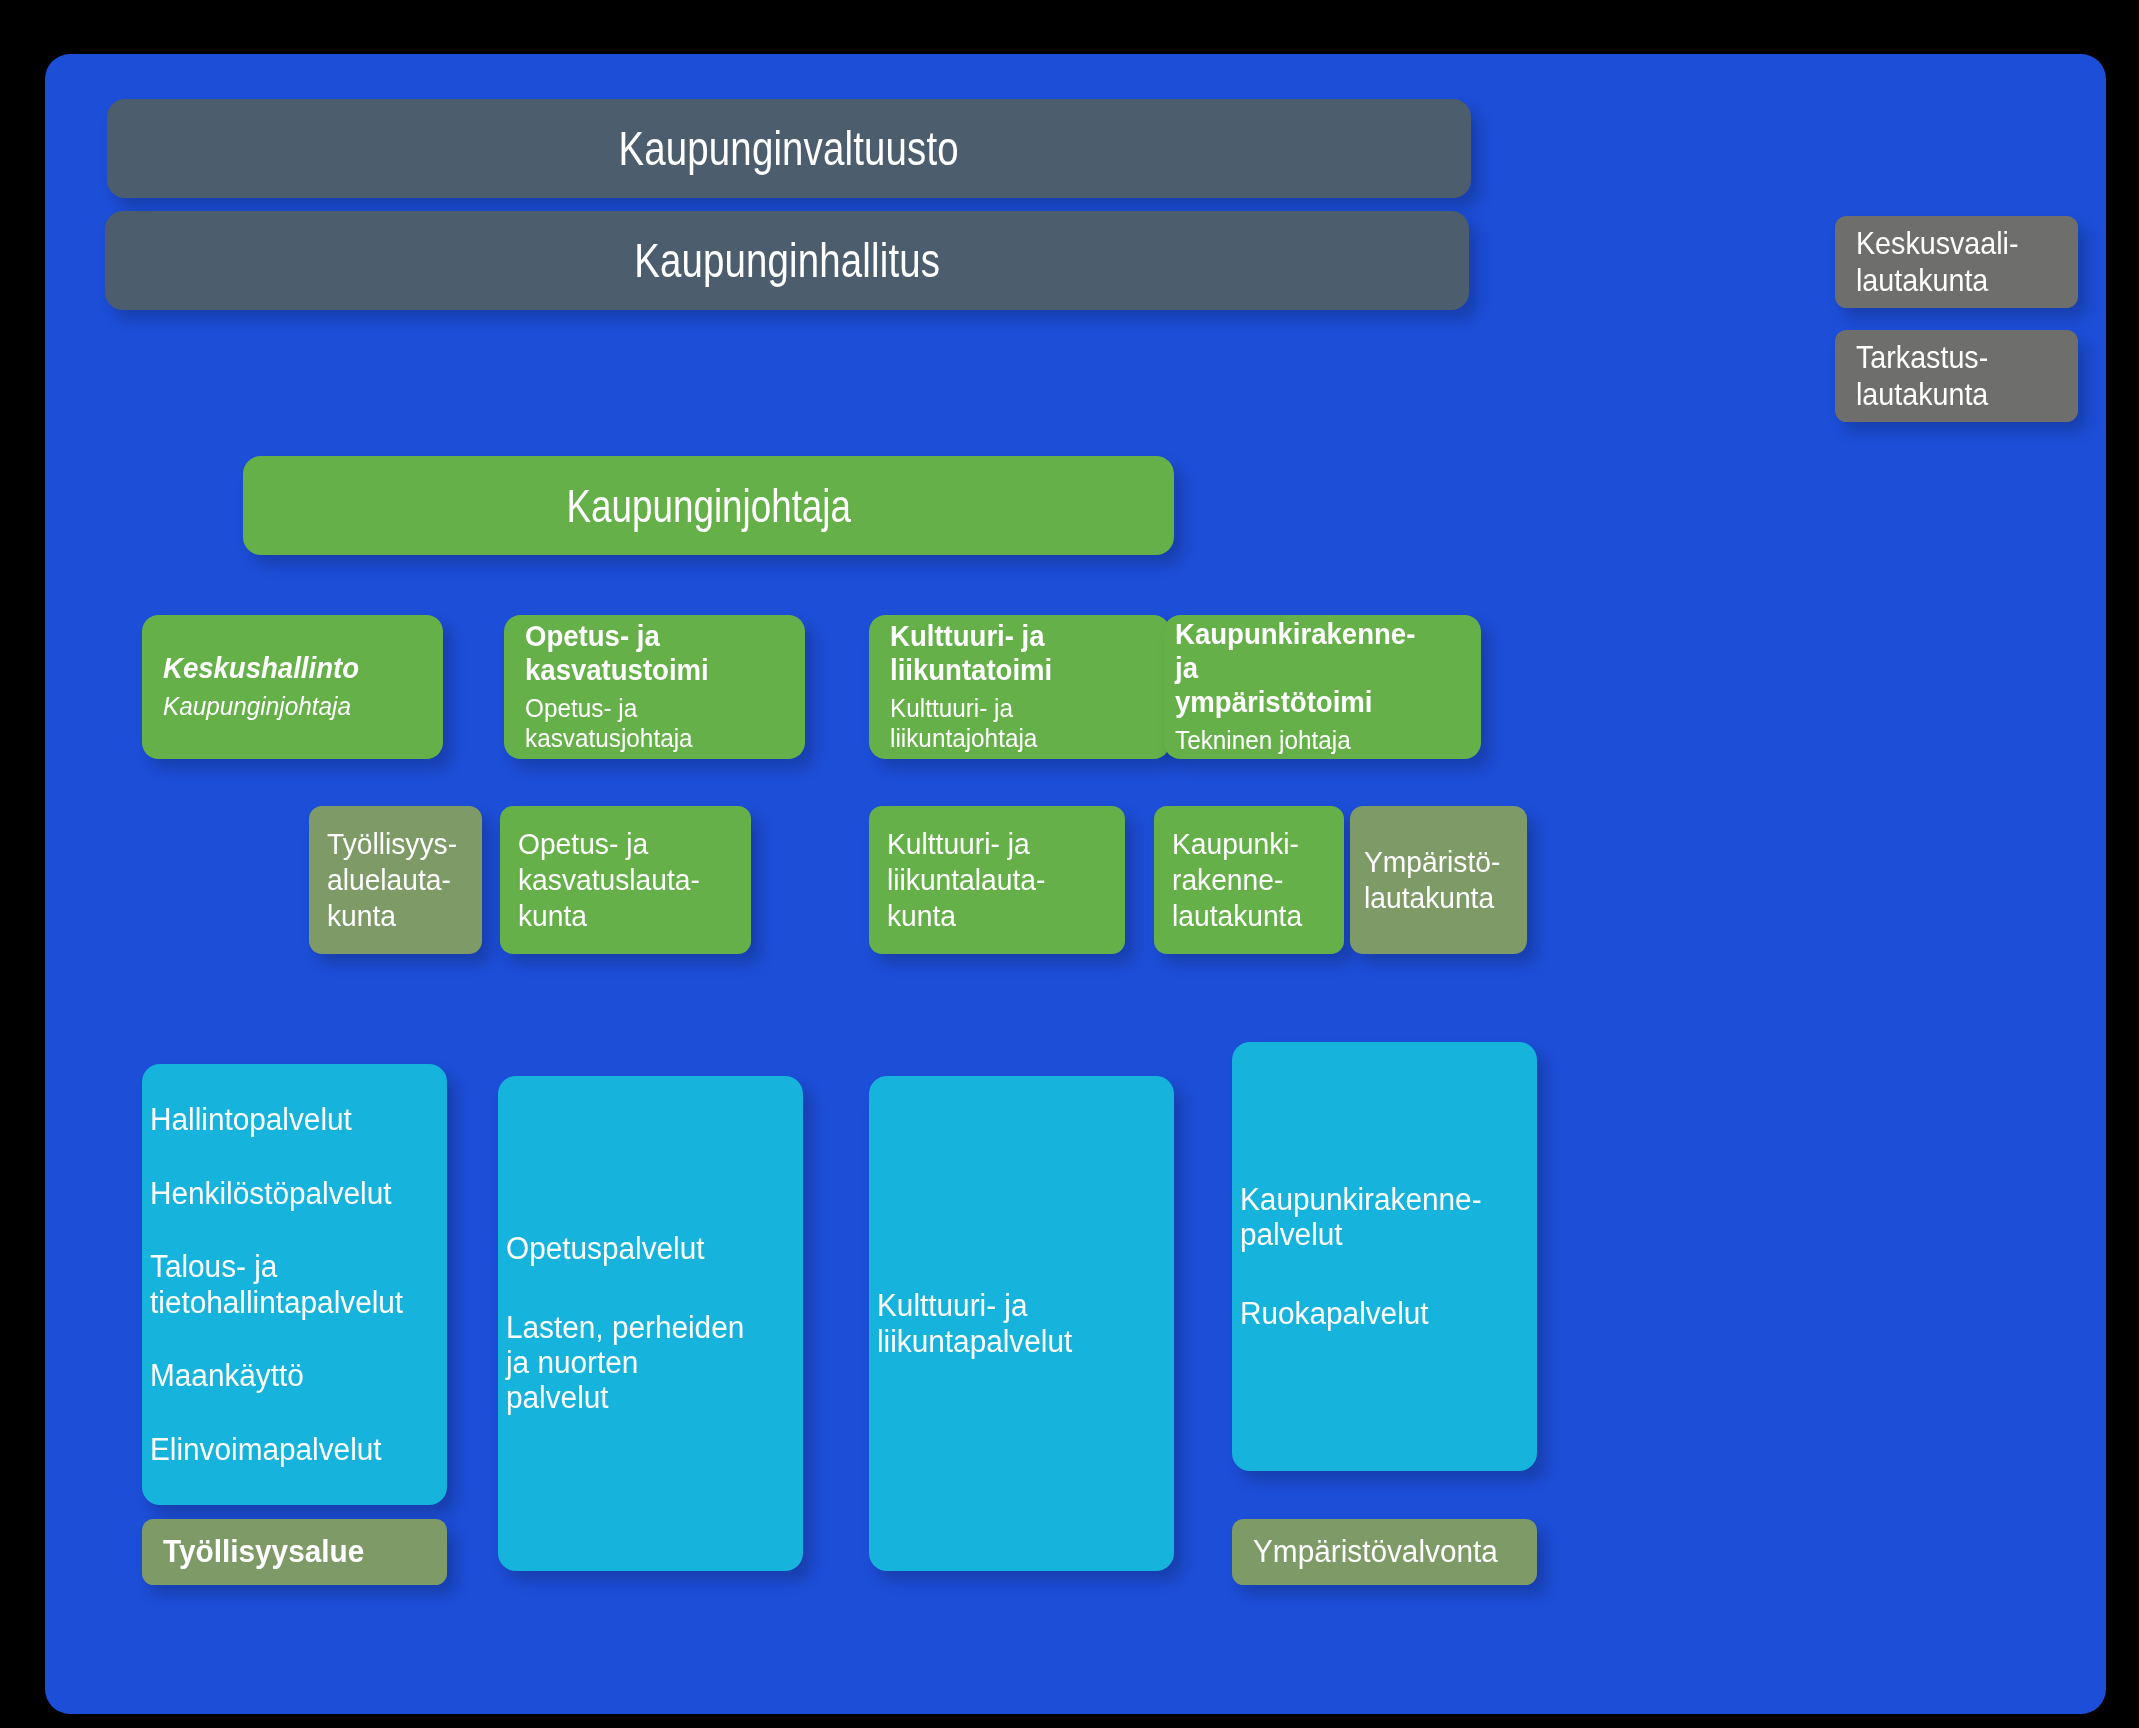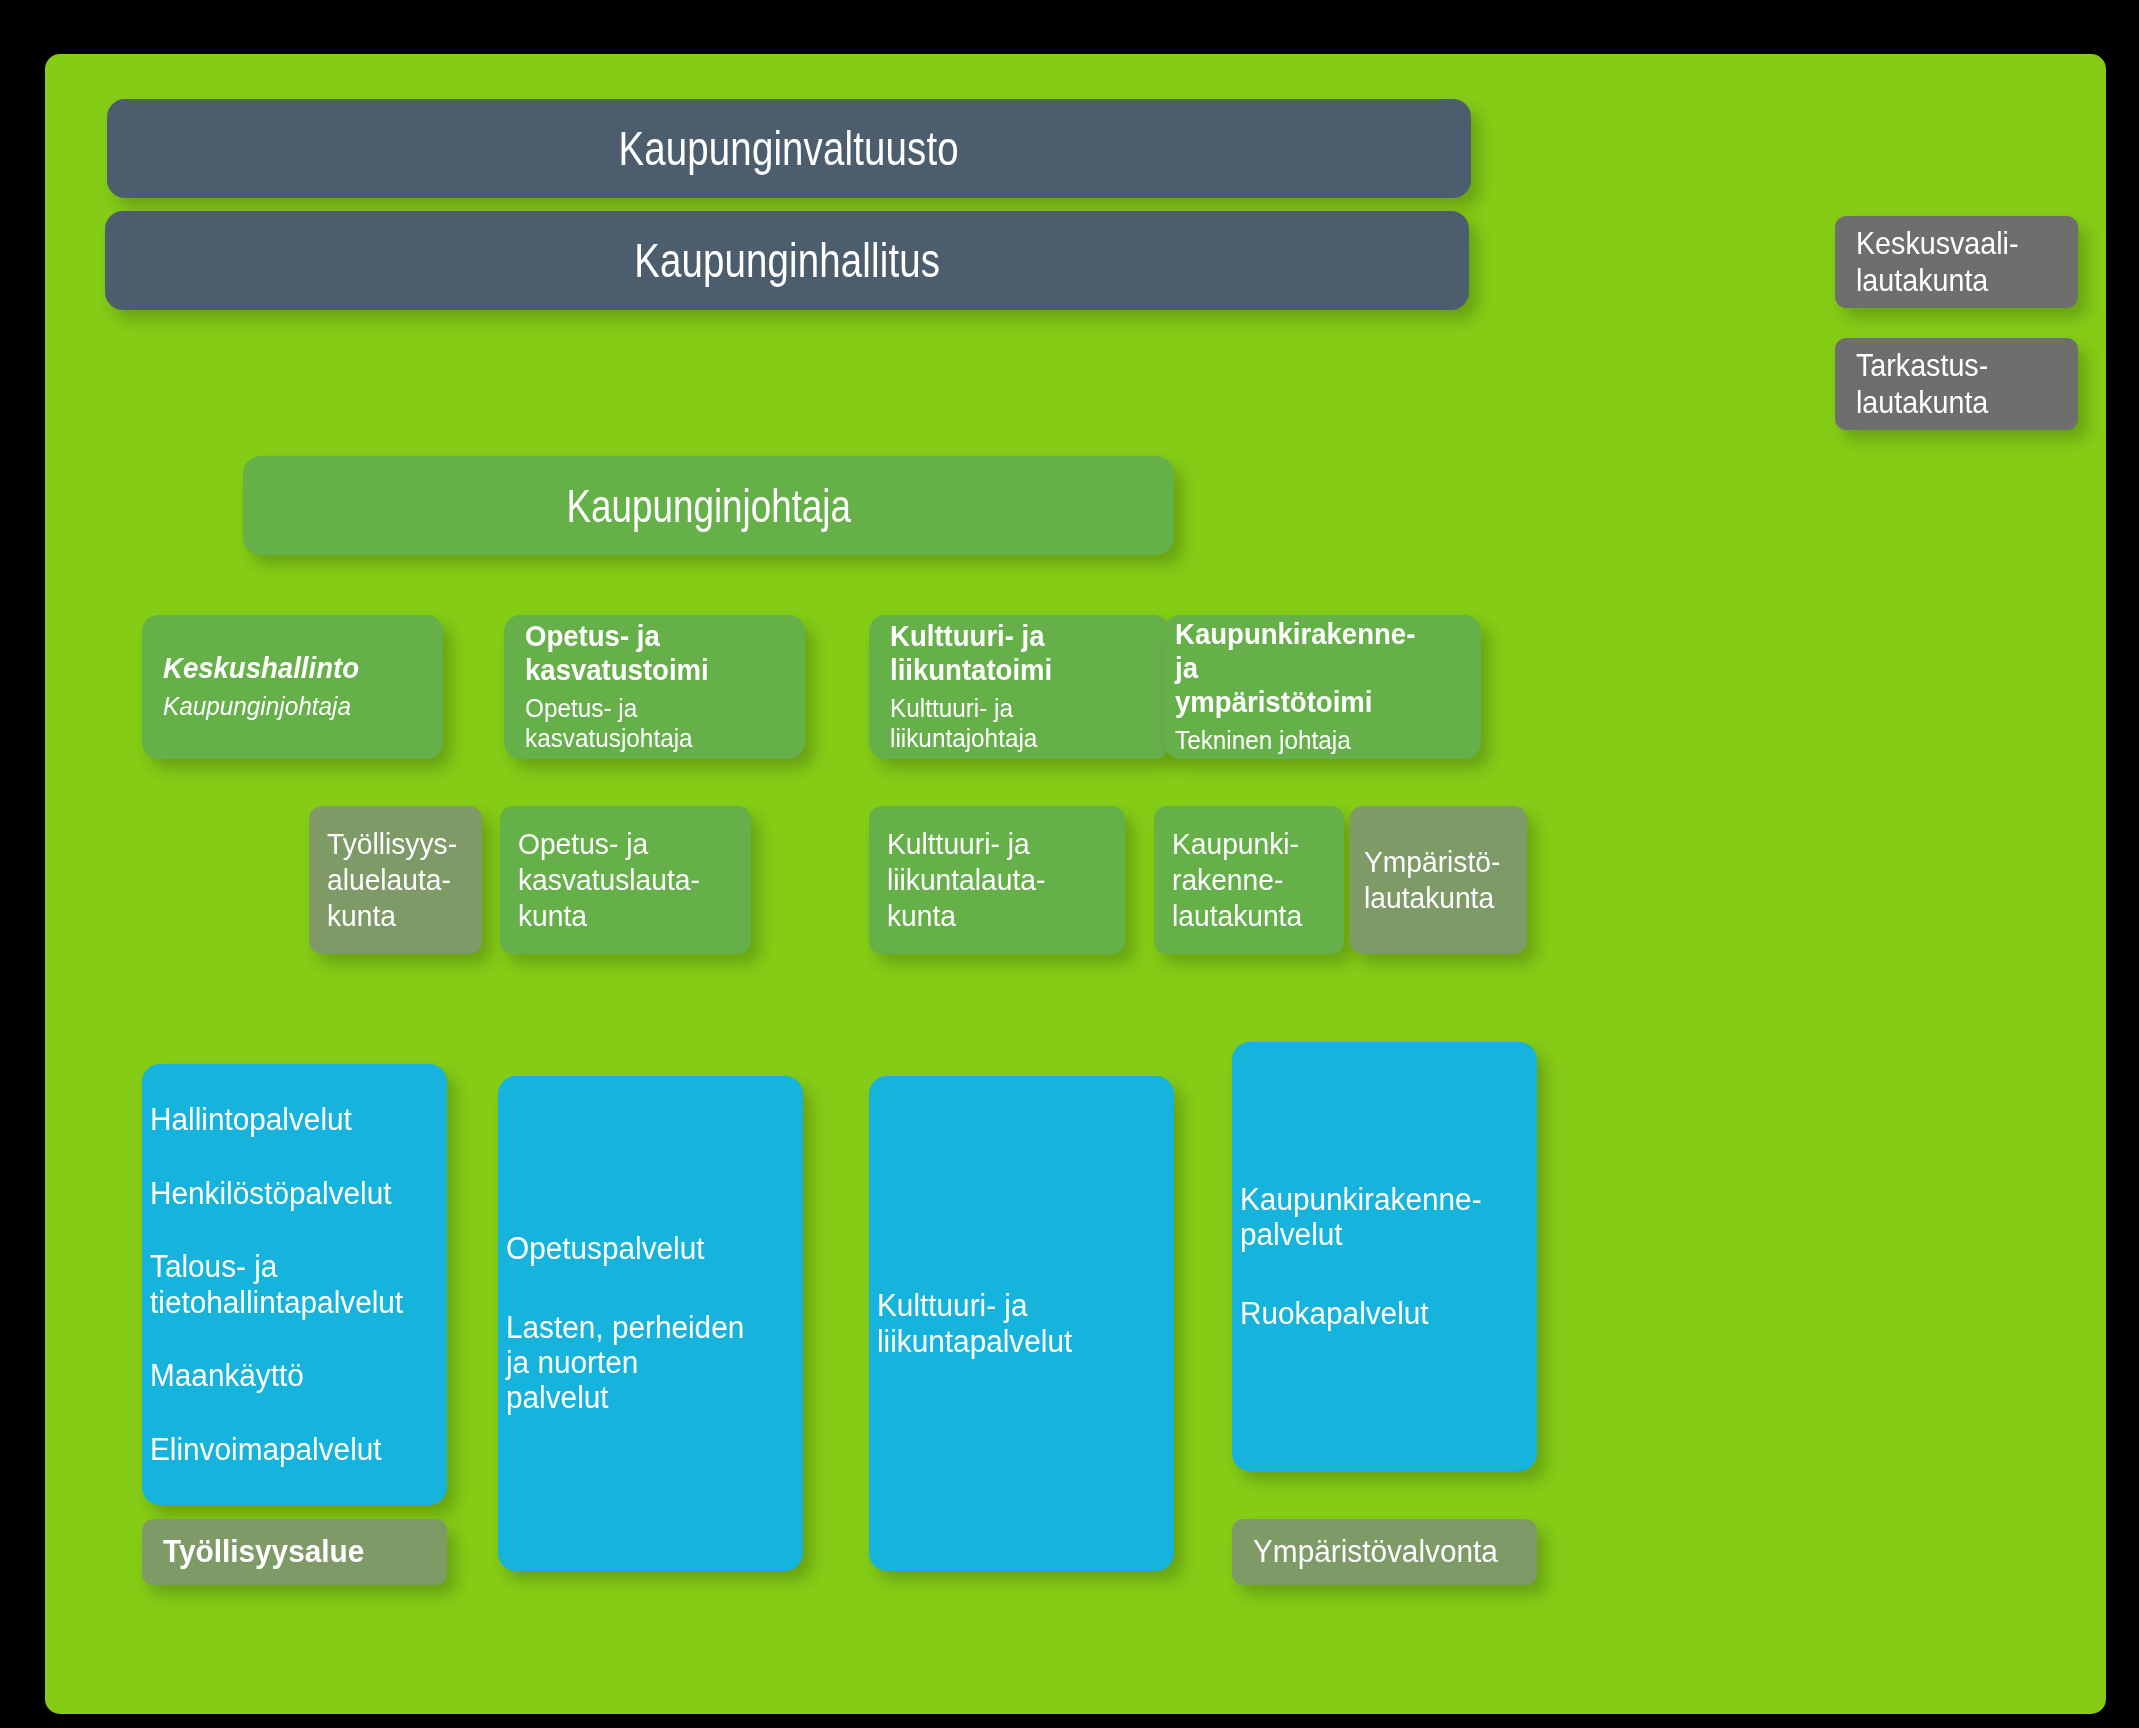--- a/index.html
+++ b/index.html
@@ -12,22 +12,22 @@
     overflow: hidden;
     font-family: "Liberation Sans", "DejaVu Sans", sans-serif;
   }
 
   #card {
     position: absolute;
     left: 45px;
     top: 54px;
     width: 2061px;
     height: 1660px;
-    background: #84cc16;
-    border-radius: 15px;
+    background: #1d4ed8;
+    border-radius: 25px;
   }
 
   
   .box {
     position: absolute;
     box-sizing: border-box;
     border-radius: 15px;
     color: #ffffff;
     box-shadow: 8.2px 10px 15px rgba(0,0,0,0.20);
     display: flex;
@@ -160,21 +160,21 @@
 
   <div class="box bar-top" style="left:60px; top:157px; width:1364px; height:99px;align-items:center;">
     <span class="label">Kaupunginhallitus</span>
   </div>
 
   <div class="box side-gray" style="left:1790px; top:162px; width:243px; height:92px;">
     <span class="label">Keskusvaali-
 lautakunta</span>
   </div>
 
-  <div class="box side-gray" style="left:1790px; top:284px; width:243px; height:92px;">
+  <div class="box side-gray" style="left:1790px; top:276px; width:243px; height:92px;">
     <span class="label">Tarkastus-
 lautakunta</span>
   </div>
 
   <div class="box bar-director" style="left:198px; top:402px; width:931px; height:99px;">
     <span class="label">Kaupunginjohtaja</span>
   </div>
 
   <div class="box dept" style="left:97px; top:561px; width:301px; height:144px;font-style:italic;">
     <span class="title">Keskushallinto</span>

